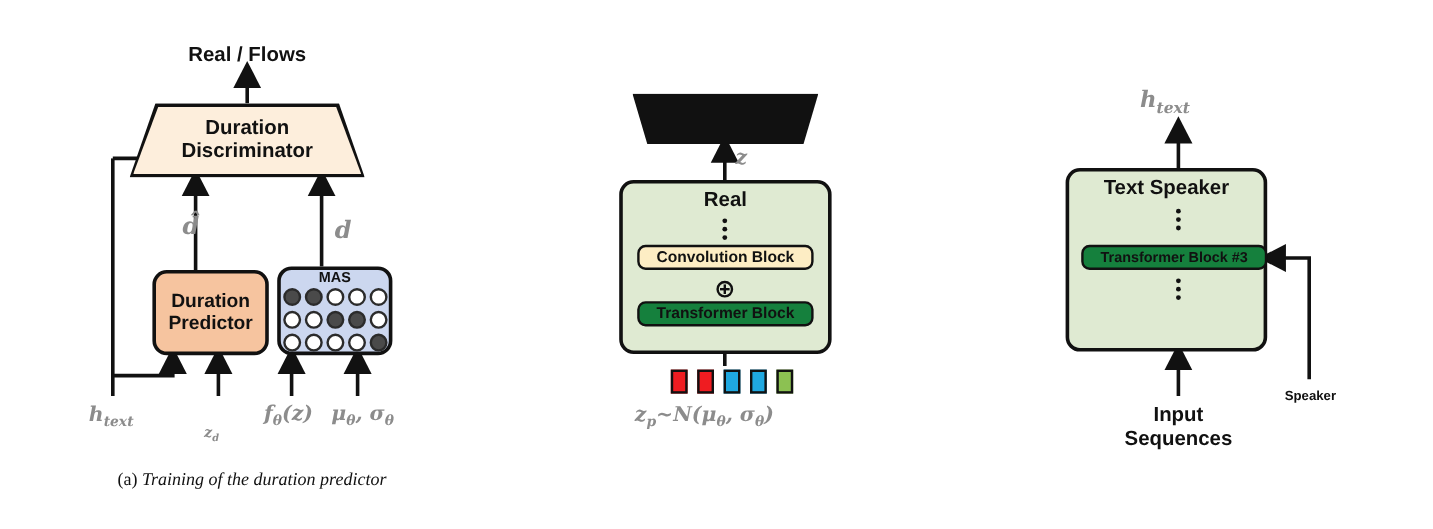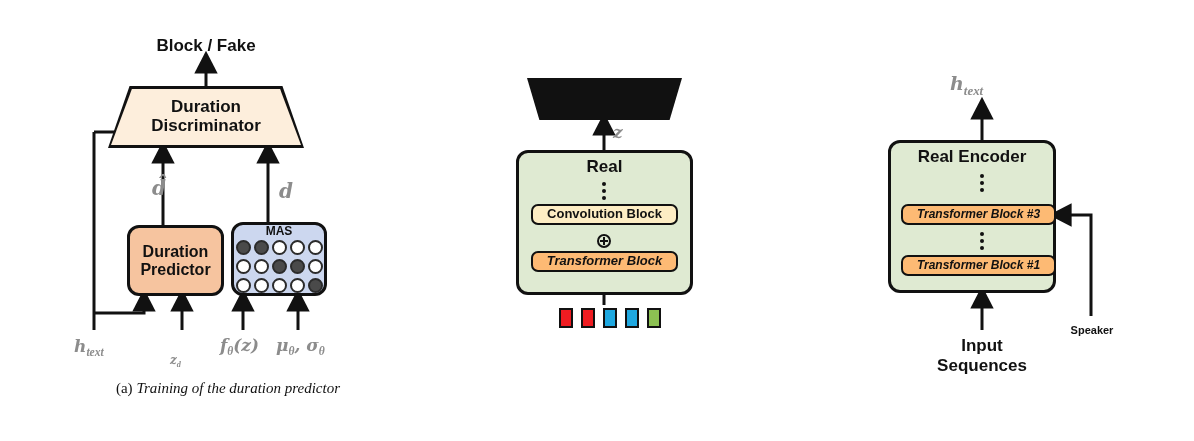--- a/index.html
+++ b/index.html
@@ -10,45 +10,45 @@
   
   .node{position:absolute;box-sizing:border-box;display:flex;align-items:center;justify-content:center;
         text-align:center;font-weight:bold;color:#111;line-height:1.08;}
   .rounded{border:3px solid #111;border-radius:12px;}
   .rounded-sm{border:2.5px solid #111;border-radius:7px;}
 
   
   .c-cream   {background:#fdeedc;}
   .c-peach   {background:#f9d9b9;}
   .c-salmon  {background:#f6c49f;}
-  .c-pink    {background:#fdba74;font-style:italic;}
+  .c-pink    {background:#15803d;}
   .c-yellow  {background:#fdedc4;}
   .c-green   {background:#dfead2;}
   .c-blue    {background:#ccd7ef;}
 
   
   .trap-up{   
      clip-path:polygon(11% 0%, 89% 0%, 100% 100%, 0% 100%);
   }
   .trap-down{ 
      clip-path:polygon(0% 0%, 100% 0%, 92% 100%, 8% 100%);
   }
   .trapwrap{position:absolute;}
   .trapwrap .fillpoly{position:absolute;inset:0;background:#111;}
   .trapwrap .inner{position:absolute;inset:3px;display:flex;align-items:center;justify-content:center;
      text-align:center;font-weight:bold;color:#111;line-height:1.1;}
 
   
   .lbl{position:absolute;font-weight:bold;color:#111;text-align:center;line-height:1.15;}
   .mlbl{position:absolute;color:#8c8c8c;text-align:center;font-family:"DejaVu Serif",serif;
         font-style:italic;font-weight:bold;white-space:nowrap;}
-  .mlbl sub{font-size:.68em;font-style:italic;font-family:Liberation Serif, serif;}
-
-  
-  .cap{position:absolute;text-align:right;font-family:"Liberation Serif",serif;font-size:15px;color:#111;line-height:1.35;}
+  .mlbl sub{font-size:.68em;font-style:italic;}
+
+  
+  .cap{position:absolute;text-align:center;font-family:"Liberation Serif",serif;font-size:15px;color:#111;line-height:1.35;margin-top:12px;}
   .cap i{font-style:italic;}
 
   
   .mas-grid{position:absolute;}
   .circ{position:absolute;width:15px;height:15px;border-radius:50%;box-sizing:border-box;
         border:2px solid #2b2b2b;background:#ffffff;}
   .circ.filled{background:#4a4a4a;}
 
   
   .sq{position:absolute;width:14px;height:20px;border:2.5px solid #111;box-sizing:border-box;}
@@ -106,21 +106,21 @@
 
     <path d="M604,283 L682,283 L682,240 L620,240" stroke="#111" stroke-width="3" fill="none" marker-end="url(#ah)"></path>
 
     <line x1="982" y1="140" x2="982" y2="104" stroke="#111" stroke-width="3" marker-end="url(#ah)"></line>
 
     <line x1="982" y1="330" x2="982" y2="293" stroke="#111" stroke-width="3" marker-end="url(#ah)"></line>
 
     <path d="M1091,316 L1091,215 L1056,215" stroke="#111" stroke-width="3" fill="none" marker-end="url(#ah)"></path>
   </svg>
 
-  <div class="lbl" style="left:126px;top:36px;width:160px;font-size:17px;">Block / Fake</div>
+  <div class="lbl" style="left:126px;top:36px;width:160px;font-size:17px;">Real / Flows</div>
 
   <div class="trapwrap" style="left:108px;top:86px;width:196px;height:62px;">
     <div class="fillpoly trap-up"></div>
     <div class="inner trap-up c-cream" style="font-size:17px;">Duration<br>Discriminator</div>
   </div>
 
   <div class="mlbl" style="left:152px;top:176px;font-size:20px;">d̂</div>
   <div class="mlbl" style="left:279px;top:179px;font-size:20px;">d</div>
 
   <div class="node rounded c-salmon" style="left:127px;top:225px;width:97px;height:71px;font-size:16px;">Duration<br>Predictor</div>
@@ -182,41 +182,41 @@
   </div>
 
   <div class="node rounded-sm c-pink" style="left:531px;top:251px;width:147px;height:21px;font-size:13px;">Transformer Block</div>
 
   <span class="sq" style="left:559px;top:308px;background:#ef1c21;"></span>
   <span class="sq" style="left:581px;top:308px;background:#ef1c21;"></span>
   <span class="sq" style="left:603px;top:308px;background:#1fa8e0;"></span>
   <span class="sq" style="left:625px;top:308px;background:#1fa8e0;"></span>
   <span class="sq" style="left:647px;top:308px;background:#8cc152;"></span>
 
+  <div class="mlbl" style="left:529px;top:336px;font-size:17px;">z<sub>p</sub>~N(μ<sub>θ</sub>, σ<sub>θ</sub>)</div>
 
 
   <div class="mlbl" style="left:950px;top:72px;font-size:19px;">h<sub>text</sub></div>
 
   <div class="node rounded c-green" style="left:888px;top:140px;width:168px;height:153px;"></div>
-  <div class="lbl" style="left:888px;top:147px;width:168px;font-size:17px;">Real Encoder</div>
+  <div class="lbl" style="left:888px;top:147px;width:168px;font-size:17px;">Text Speaker</div>
 
   <div class="vdots" style="left:980px;top:174px;width:4px;height:18px;">
       <i></i>
       <i></i>
       <i></i>
     </div>
 
   <div class="node rounded-sm c-pink" style="left:901px;top:204px;width:155px;height:21px;font-size:12px;">Transformer Block #3</div>
 
   <div class="vdots" style="left:980px;top:232px;width:4px;height:18px;">
       <i></i>
       <i></i>
       <i></i>
     </div>
 
-  <div class="node rounded-sm c-pink" style="left:901px;top:255px;width:155px;height:21px;font-size:12px;">Transformer Block #1</div>
 
   <div class="lbl" style="left:1046px;top:324px;width:92px;font-size:11px;">Speaker</div>
 
   <div class="lbl" style="left:912px;top:336px;width:140px;font-size:17px;">Input<br>Sequences</div>
 
 
 </div>
 
 </body></html>

